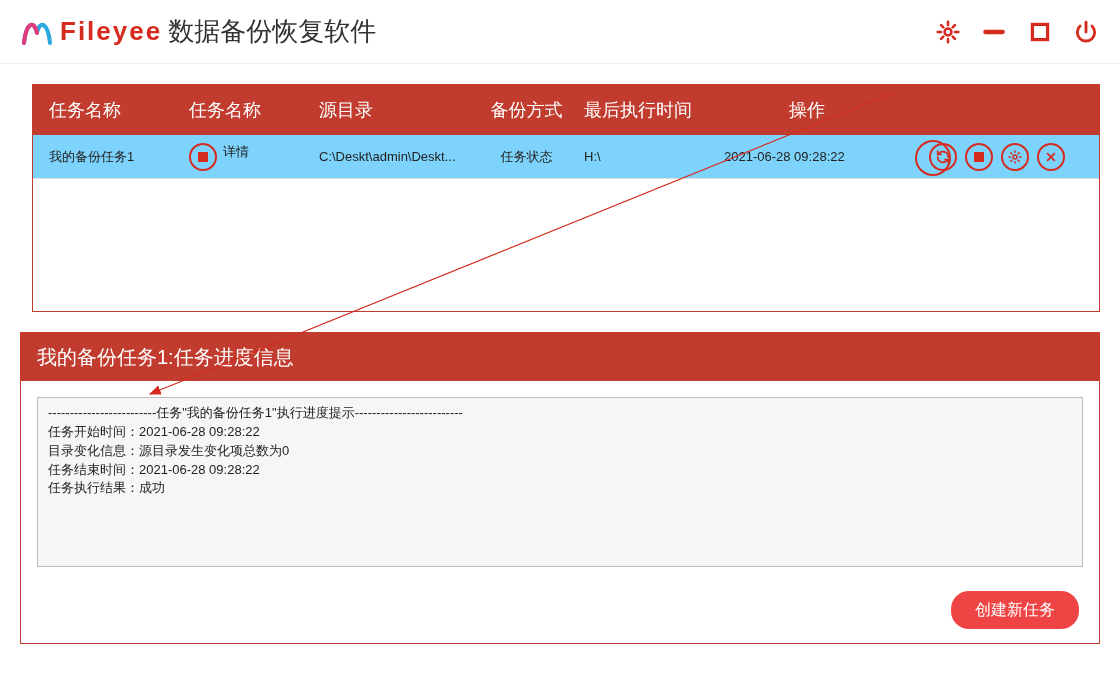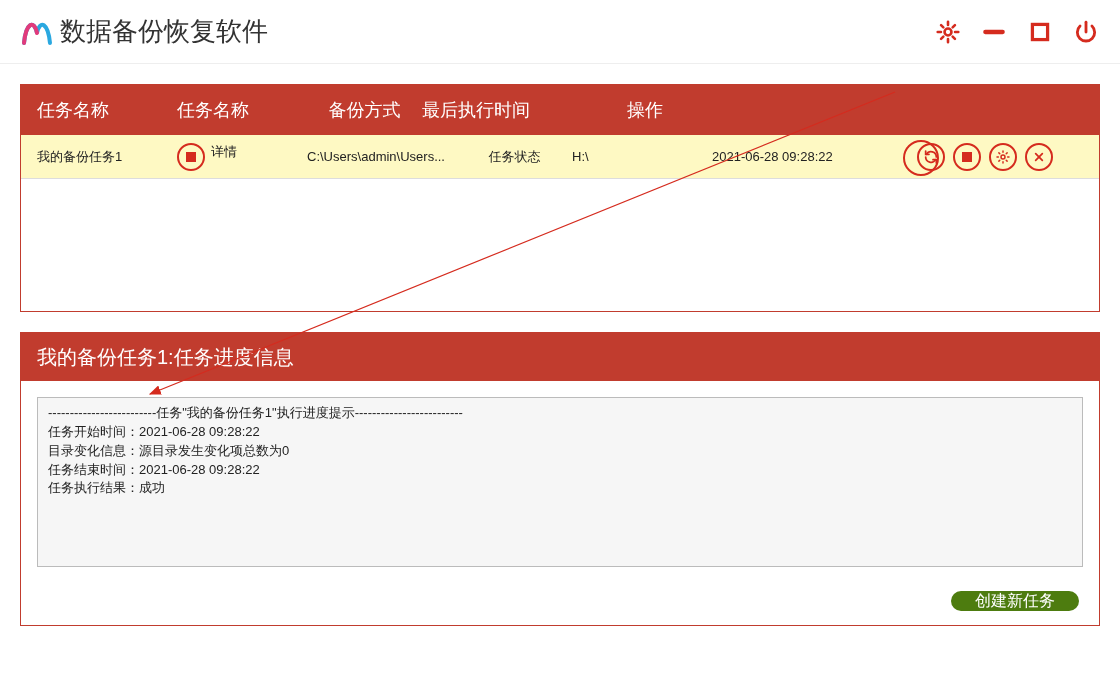--- a/index.html
+++ b/index.html
@@ -50,21 +50,21 @@
 .col-time   { width: 205px; }
 .col-ops    { flex: 1; }
 
 .table-row {
   display: flex;
   align-items: center;
   height: 44px;
   padding: 0 16px;
   font-size: 13px;
   color: #222;
-  background: #fef9c3;
+  background: #7dd3fc;
   border-bottom: 1px solid #ddd;
 }
 .status-cell { display: flex; align-items: flex-start; gap: 6px; }
 .circ-btn {
   width: 28px; height: 28px; border-radius: 50%;
   border: 2px solid #d52b1e;
   display: inline-flex; align-items: center; justify-content: center;
   cursor: pointer;
 }
 .circ-btn svg { width: 16px; height: 16px; }
@@ -98,44 +98,45 @@
   color: #222;
   line-height: 1.45;
   white-space: pre-wrap;
   overflow: hidden;
 }
 .footer {
   display: flex; justify-content: flex-end;
   padding: 8px 20px 14px;
 }
 .primary-btn {
-  background: #4d7c0f;
+  background: #ef4444;
   color: #fff;
   border: none;
   border-radius: 18px;
-  height: 20px;
+  height: 38px;
   padding: 0 24px;
   font-size: 16px;
   cursor: pointer;
 }
 
 .arrow-svg {
   position: absolute;
   pointer-events: none;
 }
 </style>
 </head>
 <body>
 
 <div class="titlebar">
   <div class="logo">
     <svg width="34" height="30" viewBox="0 0 34 30">
       <path d="M4 26 C 6 6, 14 2, 17 16 C 20 2, 28 6, 30 26" fill="none" stroke="#2aa8e0" stroke-width="4" stroke-linecap="round"></path>
       <path d="M4 26 C 6 6, 14 2, 17 16" fill="none" stroke="#e23a7b" stroke-width="4" stroke-linecap="round"></path>
     </svg>
+    <span class="logo-text">Fileyee</span>
   </div>
   <span class="app-name">数据备份恢复软件</span>
   <div class="titlebar-spacer"></div>
   <div class="titlebar-controls">
     <span class="tb-icon">
       <svg viewBox="0 0 24 24" fill="none" stroke="#d52b1e" stroke-width="2.4">
         <circle cx="12" cy="12" r="3.2"></circle>
         <path d="M12 2.5v3M12 18.5v3M21.5 12h-3M5.5 12h-3M18.4 5.6l-2.1 2.1M7.7 16.3l-2.1 2.1M18.4 18.4l-2.1-2.1M7.7 7.7l-2.1-2.1" stroke-linecap="round"></path>
       </svg>
     </span>
@@ -153,38 +154,39 @@
       <svg viewBox="0 0 24 24" fill="none" stroke="#d52b1e" stroke-width="2.6" stroke-linecap="round">
         <path d="M12 3v9"></path>
           <path d="M6.5 6.5a8 8 0 1 0 11 0"></path>
       </svg>
     </span>
   </div>
 </div>
 
 <div class="content">
 
-  <div class="panel" style="position:relative;">
+  <div class="panel" style="position:relative;margin-left:12px;">
     <div class="table-header">
       <div class="col-name">任务名称</div>
       <div class="col-status">任务名称</div>
+      <div class="col-src">源目录</div>
       <div class="col-mode">备份方式</div>
       <div class="col-time">最后执行时间</div>
       <div class="col-ops">操作</div>
     </div>
 
     <div class="table-row">
       <div class="col-name">我的备份任务1</div>
       <div class="col-status status-cell">
         <span class="circ-btn">
             <span class="sq"></span>
           </span>
         <span>详情</span>
       </div>
-      <div class="col-src">C:\Users\admin\Users...</div>
+      <div class="col-src">C:\Deskt\admin\Deskt...</div>
       <div class="col-mode">任务状态</div>
       <div class="col-dest">H:\</div>
       <div class="col-time">2021-06-28 09:28:22</div>
       <div class="col-ops ops-cell">
         <span class="circ-btn">
           <svg viewBox="0 0 24 24" fill="none" stroke="#d52b1e" stroke-width="2.6" stroke-linecap="round">
             <path d="M20 12a8 8 0 0 0-14.9-4"></path>
               <polyline points="4 3 4 8 9 8"></polyline>
             <path d="M4 12a8 8 0 0 0 14.9 4"></path>
               <polyline points="20 21 20 16 15 16"></polyline>

